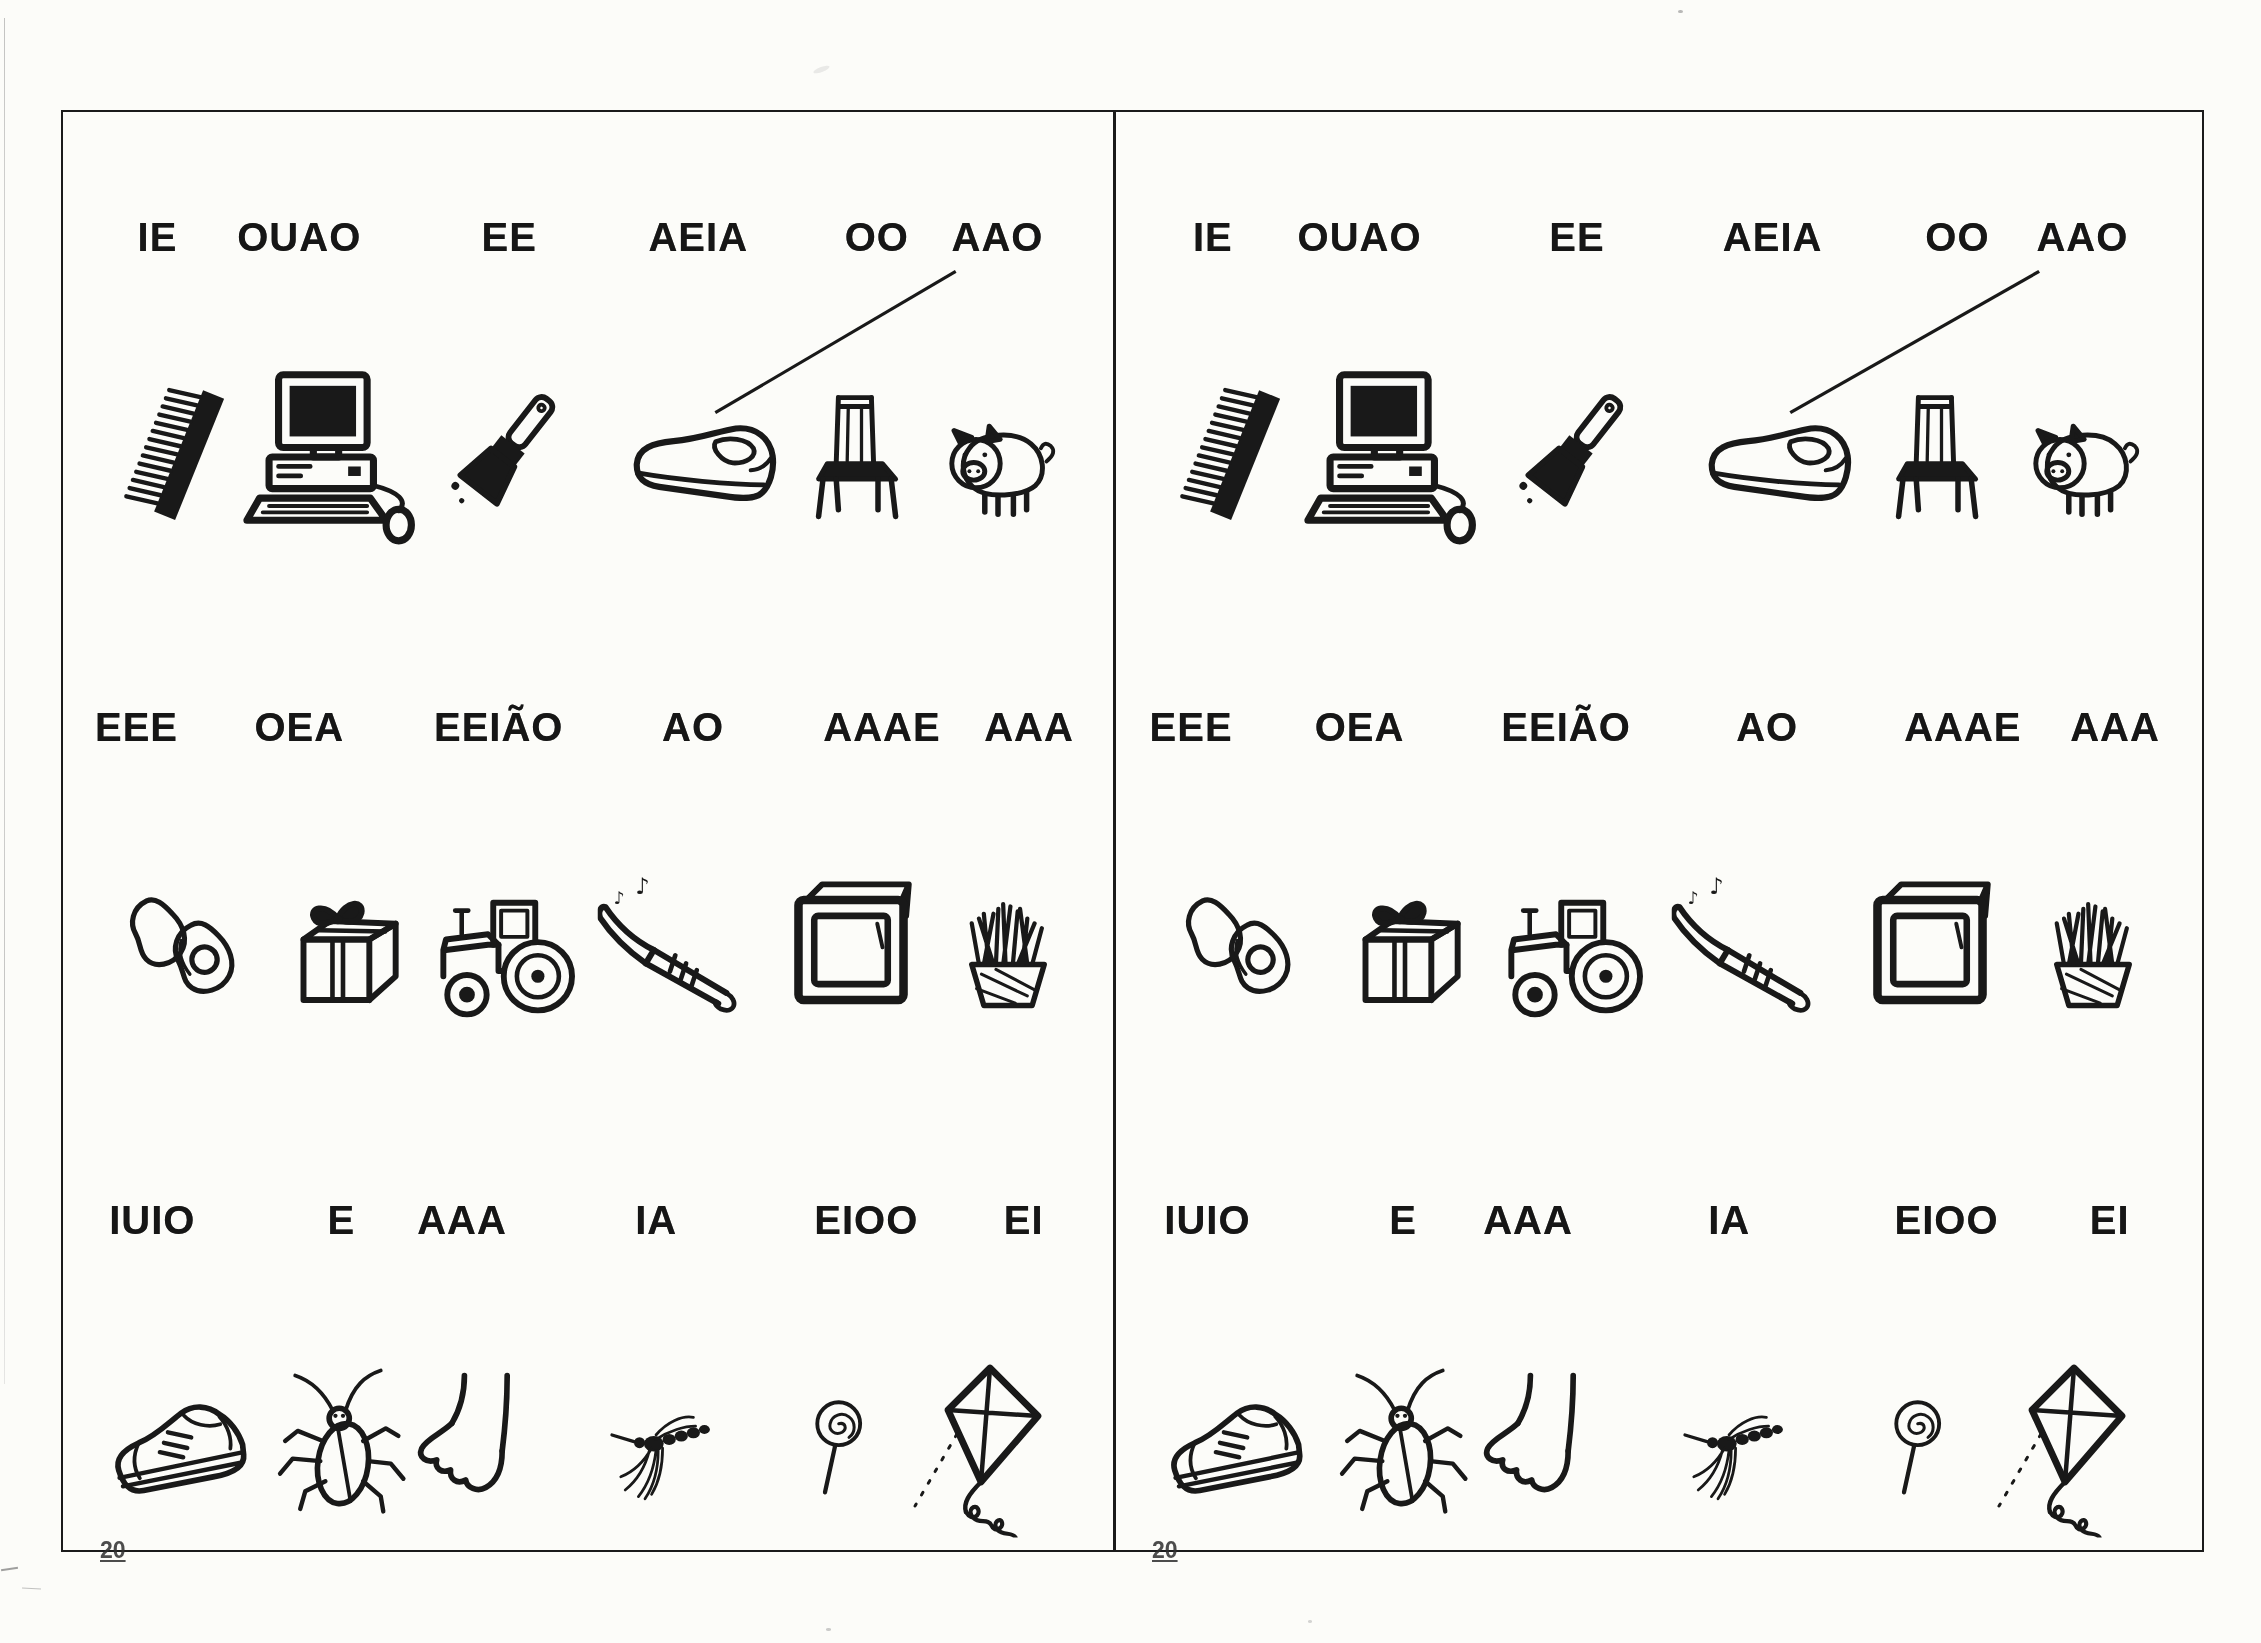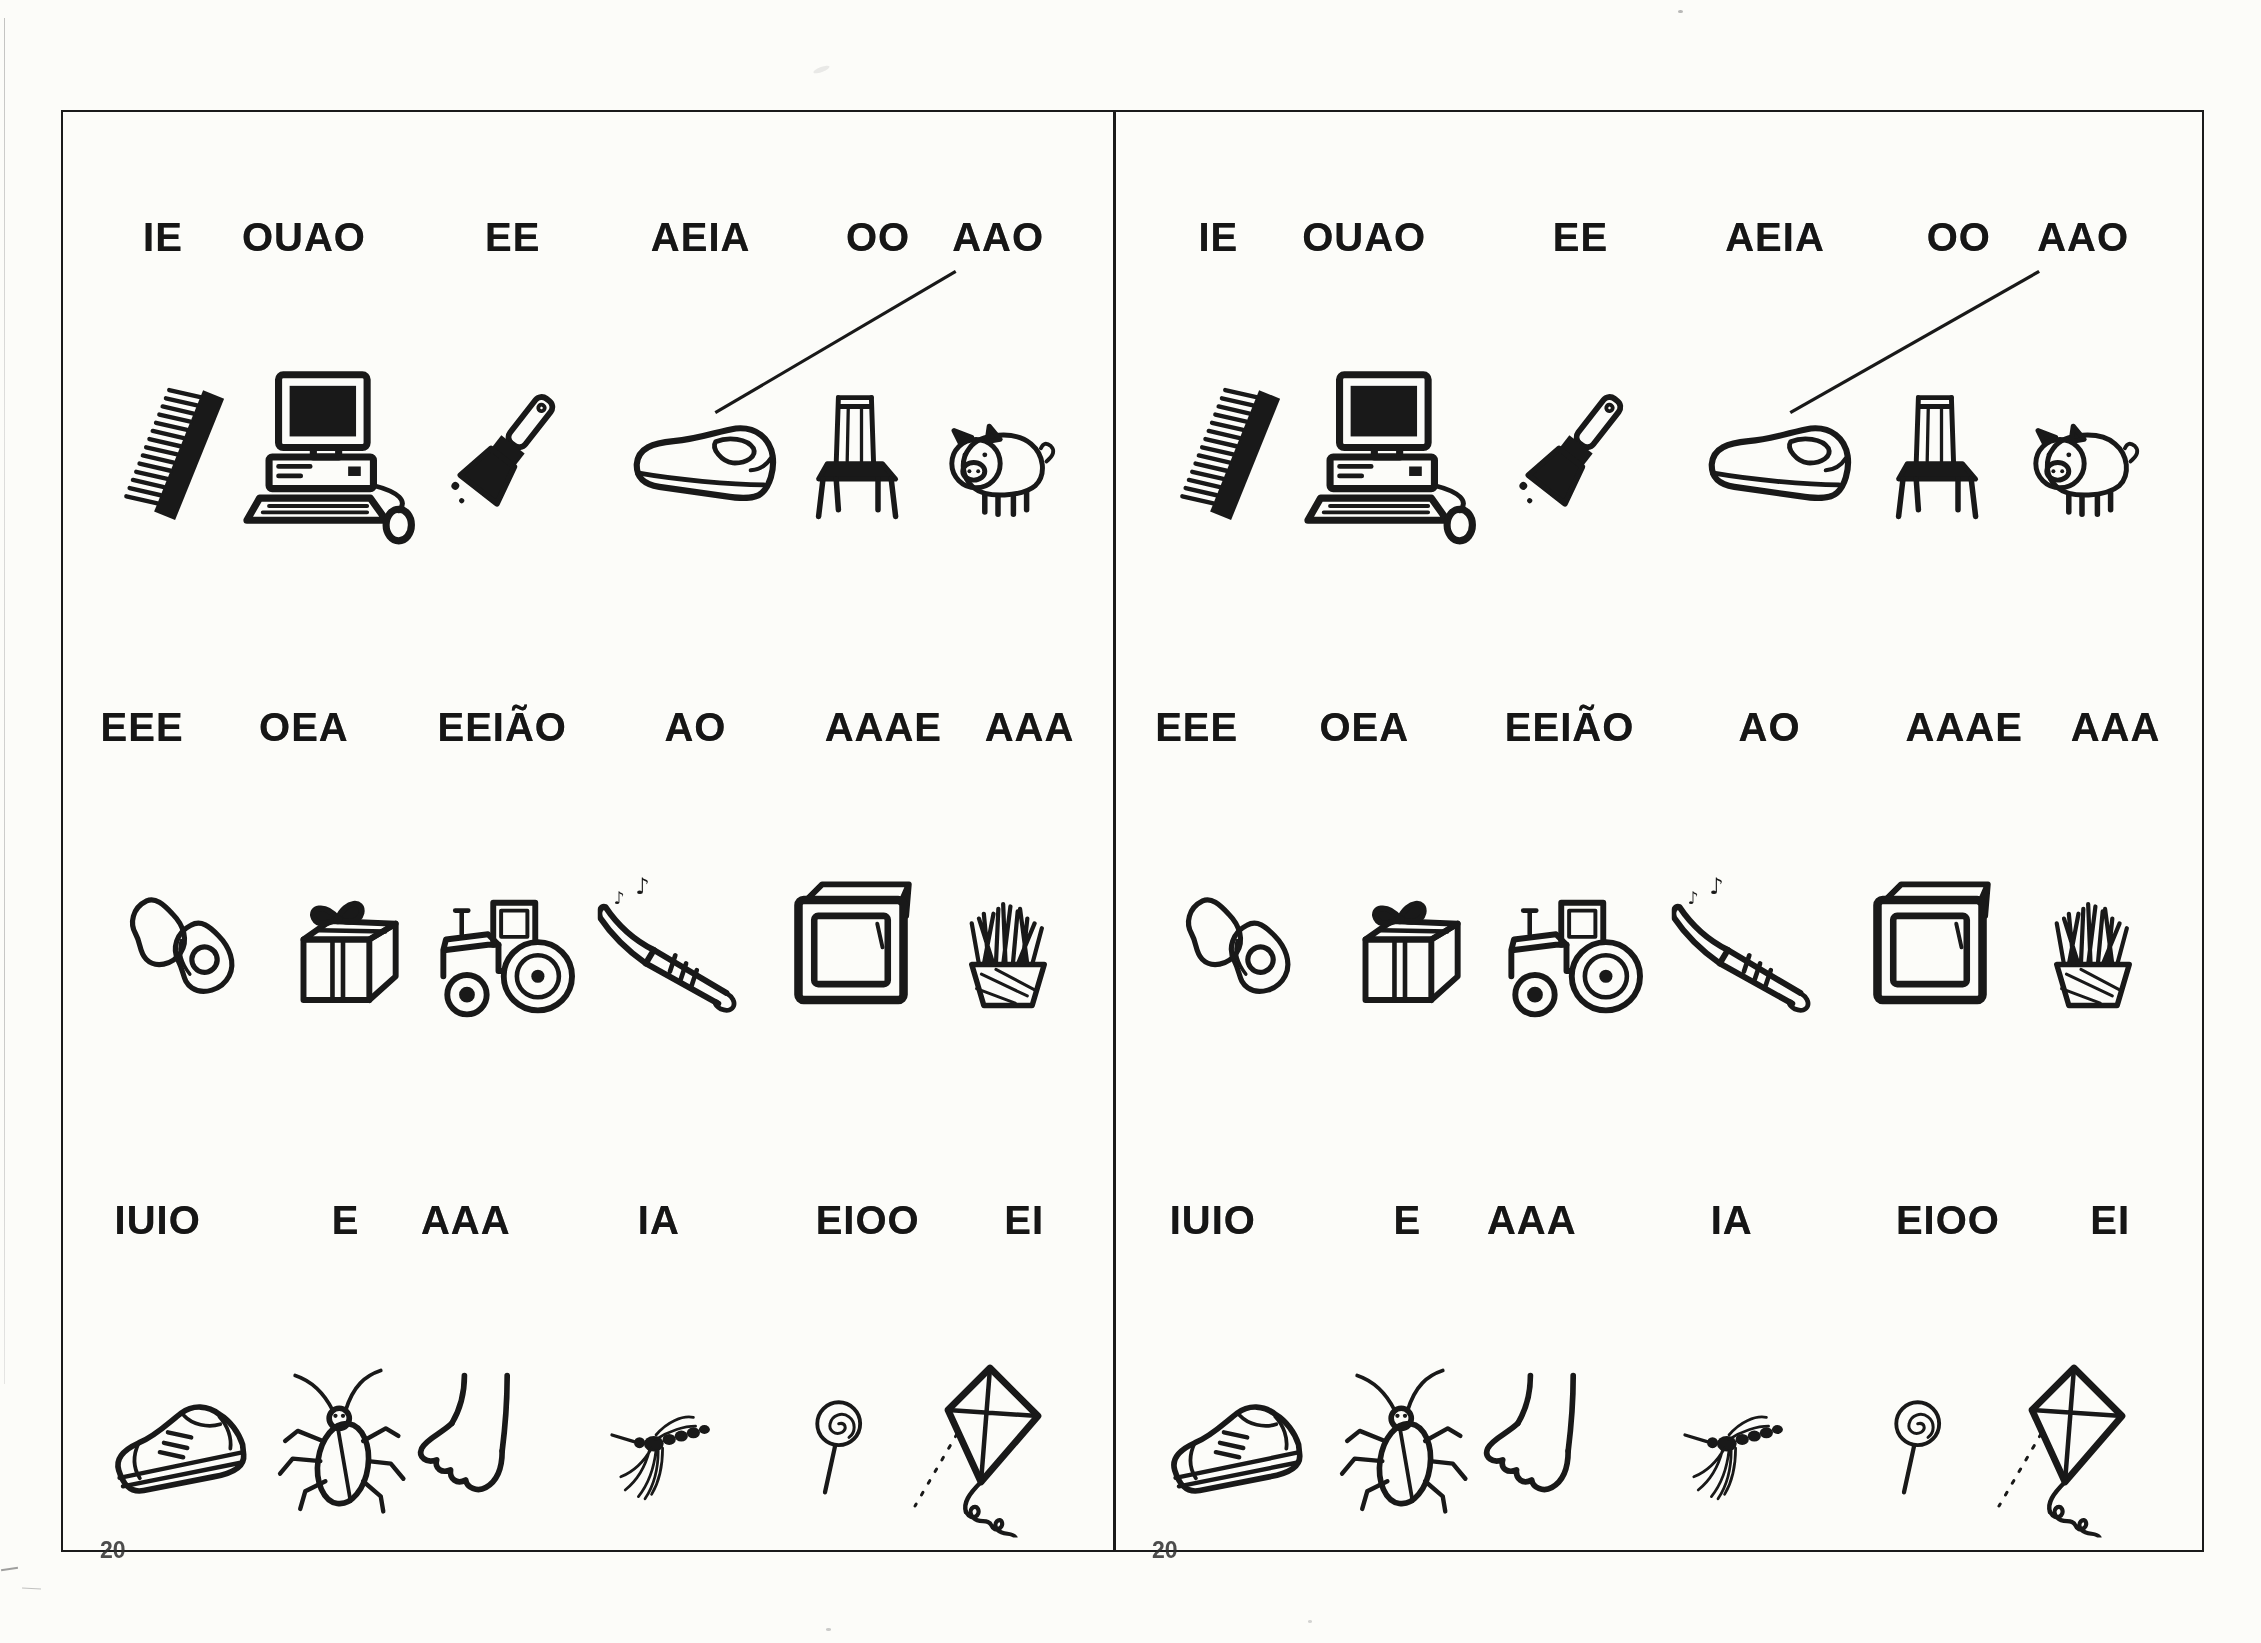--- a/index.html
+++ b/index.html
@@ -5,21 +5,21 @@
   html,body{margin:0;padding:0;background:#e8e8e6;}
   .sheet{position:relative;width:2261px;height:1643px;background:#fcfcf9;overflow:hidden;
          font-family:"Liberation Sans", sans-serif;}
   .board{position:absolute;left:61px;top:110px;width:2143px;height:1442px;
          border:2.6px solid #1b1b1b;box-sizing:border-box;background:#fcfcf9;}
   .divider{position:absolute;left:1050px;top:0;bottom:0;width:2.6px;background:#1b1b1b;}
   .panel{position:absolute;top:0;height:100%;}
   .panel.left{left:0;width:1050px;}
   .panel.right{left:1052px;right:0;}
 
-  .label-row{position:absolute;left:6px;right:0;height:45px;}
+  .label-row{position:absolute;left:0;right:0;height:45px;}
   .label-row.r1{top:103px}
   .label-row.r2{top:593px}
   .label-row.r3{top:1086px}
   .lbl{position:absolute;transform:translateX(-50%);font-weight:700;font-size:40px;
        color:#161616;letter-spacing:1px;white-space:nowrap;text-shadow:0 0 0.6px rgba(0,0,0,.55);}
   
   .r1 .c1{left:9%}  .r1 .c2{left:22.5%} .r1 .c3{left:42.5%} .r1 .c4{left:60.5%} .r1 .c5{left:77.5%} .r1 .c6{left:89%}
   
   .r2 .c1{left:7%}  .r2 .c2{left:22.5%} .r2 .c3{left:41.5%} .r2 .c4{left:60%}   .r2 .c5{left:78%}   .r2 .c6{left:92%}
   
@@ -39,21 +39,21 @@
   .p-paintbrush{width:155px;height:164px} .p-shoe{width:184px;height:164px}
   .p-chair{width:132px;height:197px} .p-pig{width:139px;height:132px}
   .p-avocado{width:164px;height:139px} .p-gift{width:158px;height:158px}
   .p-tractor{width:164px;height:158px} .p-trumpet{width:161px;height:161px}
   .p-television{width:164px;height:158px} .p-fries{width:145px;height:145px}
   .p-sneaker{width:177px;height:151px} .p-cockroach{width:151px;height:197px}
   .p-foot{width:151px;height:190px} .p-mosquito{width:132px;height:139px}
   .p-lollipop{width:103px;height:193px} .p-kite{width:180px;height:184px}
 
   .ex-line{position:absolute;inset:0;width:100%;height:100%;pointer-events:none;}
-  .pagenum{position:absolute;left:37px;bottom:-14px;font-size:23px;font-weight:700;color:#2e2e2e;opacity:.85;}
+  .pagenum{position:absolute;left:37px;bottom:-14px;font-size:23px;font-weight:700;color:#2e2e2e;opacity:.85;text-decoration:underline;}
 
   .speck{position:absolute;background:#9a9a9a;}
   .sp1{left:3.9px;top:18px;width:1.3px;height:1366px;opacity:.5;background:linear-gradient(#8a8a8a,#c2c2c2 30%,#909090 70%,#cfcfcf);}
   .sp2{left:1.3px;top:1568px;width:17px;height:1.9px;background:#777;transform:rotate(-8deg);opacity:.7;}
   .sp3{left:22px;top:1588px;width:19.3px;height:1.3px;background:#999;transform:rotate(3deg);opacity:.6;}
   .sp4{left:1678px;top:10.3px;width:4.5px;height:3.2px;border-radius:50%;background:#8a8a8a;opacity:.6;}
   .sp5{left:826px;top:1628px;width:5.2px;height:2.6px;border-radius:50%;opacity:.5;}
   .sp6{left:1308px;top:1620px;width:3.9px;height:2.6px;border-radius:50%;background:#ababab;opacity:.5;}
   .sp7{left:813px;top:67px;width:17px;height:5.2px;border-radius:50%;background:#bdbdbd;opacity:.3;transform:rotate(-20deg);}
   .sp8{left:1526px;top:1267px;width:20.6px;height:1.9px;border-radius:50%;opacity:.4;}

